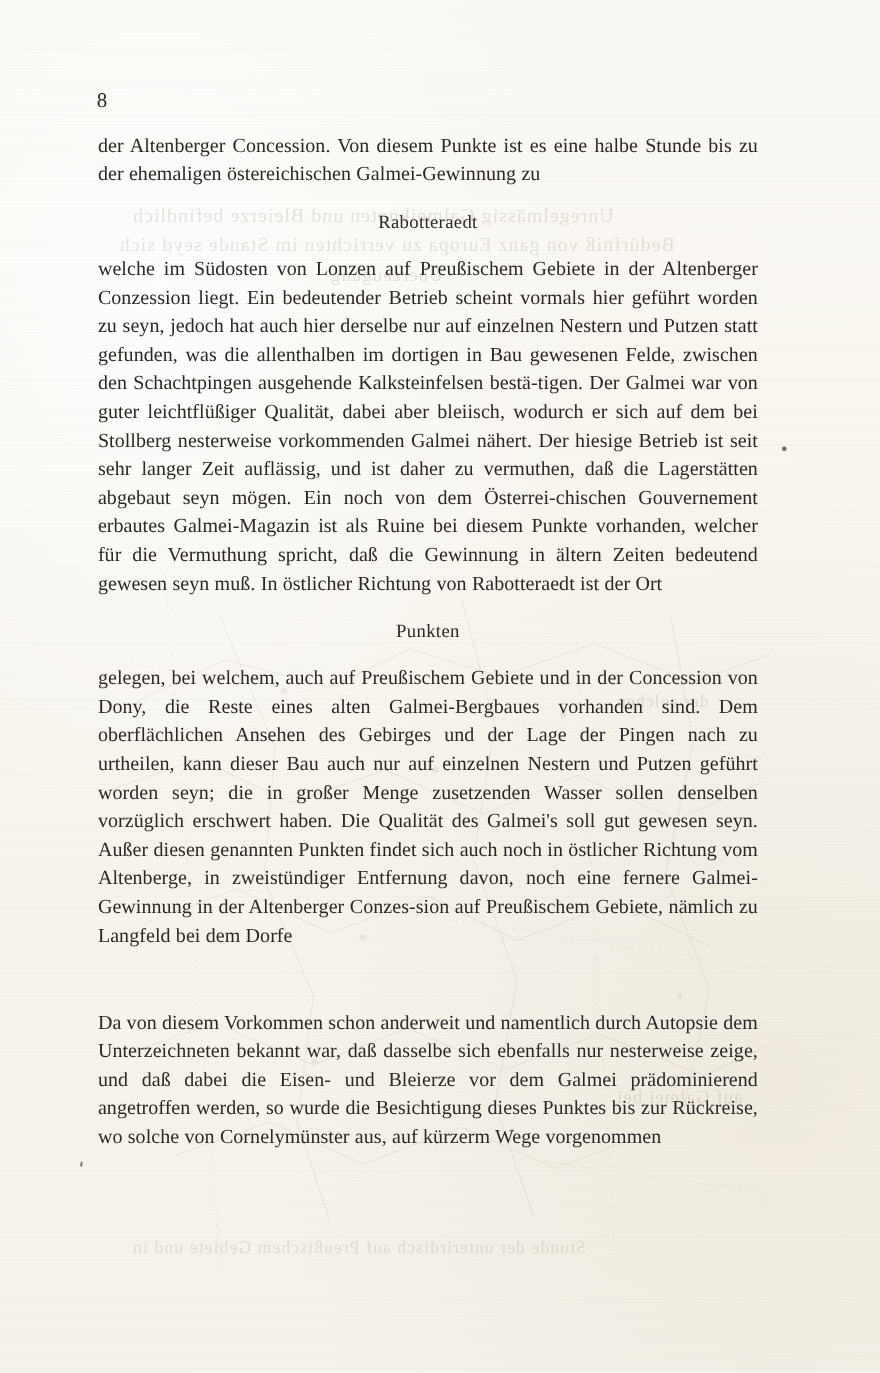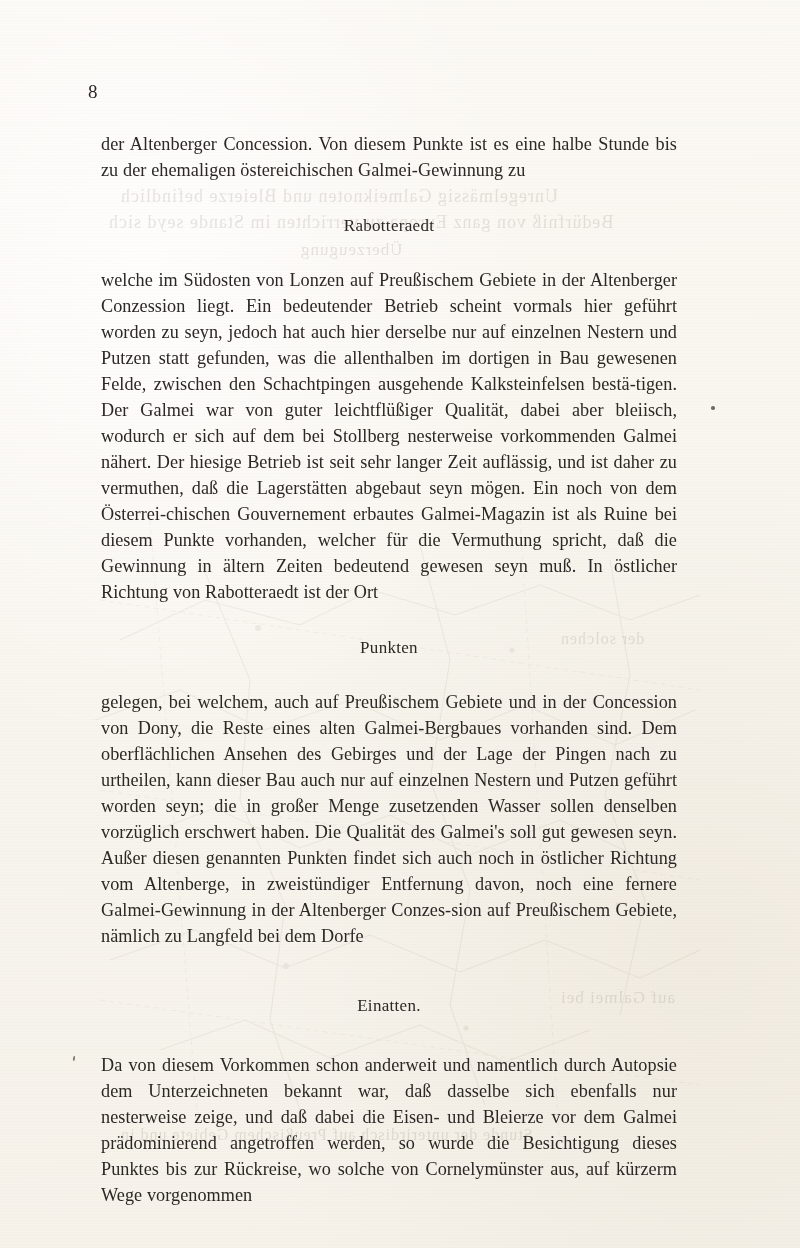--- a/index.html
+++ b/index.html
@@ -64,21 +64,21 @@
   }
 
   .textblock {
     position: absolute;
     left: 88px;
     top: 118px;
     width: 602px;
   }
 
   p.para {
-    margin: 13px;
+    margin: 1px;
     font-size: 18.2px;
     line-height: 26px;
     text-align: justify;
     text-align-last: left;
     letter-spacing: 0.05px;
     word-spacing: 0.2px;
     hyphens: none;
   }
 
   h2.heading {
@@ -175,21 +175,20 @@
 
       <p class="para">welche im Südosten von Lonzen auf Preußischem Gebiete in der Altenberger Conzession liegt. Ein bedeutender Betrieb scheint vormals hier geführt worden zu seyn, jedoch hat auch hier derselbe nur auf einzelnen Nestern und Putzen statt gefunden, was die allenthalben im dortigen in Bau gewesenen Felde, zwischen den Schachtpingen ausgehende Kalksteinfelsen bestä-tigen. Der Galmei war von guter leichtflüßiger Qualität, dabei aber bleiisch, wodurch er sich auf dem bei Stollberg nesterweise vorkommenden Galmei nähert. Der hiesige Betrieb ist seit sehr langer Zeit auflässig, und ist daher zu vermuthen, daß die Lagerstätten abgebaut seyn mögen. Ein noch von dem Österrei-chischen Gouvernement erbautes Galmei-Magazin ist als Ruine bei diesem Punkte vorhanden, welcher für die Vermuthung spricht, daß die Gewinnung in ältern Zeiten bedeutend gewesen seyn muß. In östlicher Richtung von Rabotteraedt ist der Ort</p>
 
       <div class="gap-before-heading"></div>
       <h2 class="heading">Punkten</h2>
       <div class="gap-after-heading"></div>
 
       <p class="para">gelegen, bei welchem, auch auf Preußischem Gebiete und in der Concession von Dony, die Reste eines alten Galmei-Bergbaues vorhanden sind. Dem oberflächlichen Ansehen des Gebirges und der Lage der Pingen nach zu urtheilen, kann dieser Bau auch nur auf einzelnen Nestern und Putzen geführt worden seyn; die in großer Menge zusetzenden Wasser sollen denselben vorzüglich erschwert haben. Die Qualität des Galmei's soll gut gewesen seyn. Außer diesen genannten Punkten findet sich auch noch in östlicher Richtung vom Altenberge, in zweistündiger Entfernung davon, noch eine fernere Galmei-Gewinnung in der Altenberger Conzes-sion auf Preußischem Gebiete, nämlich zu Langfeld bei dem Dorfe</p>
 
       <div class="gap-before-heading-lg"></div>
-      <h2 class="heading">Einatten.</h2>
       <div class="gap-after-heading-lg"></div>
 
       <p class="para">Da von diesem Vorkommen schon anderweit und namentlich durch Autopsie dem Unterzeichneten bekannt war, daß dasselbe sich ebenfalls nur nesterweise zeige, und daß dabei die Eisen- und Bleierze vor dem Galmei prädominierend angetroffen werden, so wurde die Besichtigung dieses Punktes bis zur Rückreise, wo solche von Cornelymünster aus, auf kürzerm Wege vorgenommen</p>
 
     </div>
   </div>
 
   <div class="speck speck-right"></div>
   <div class="speck speck-left"></div>
 

